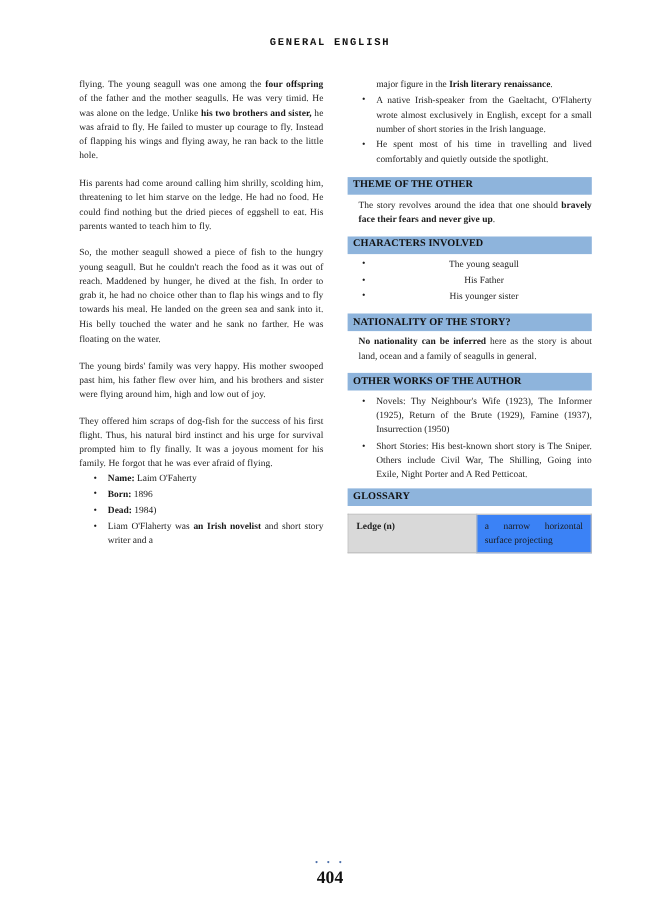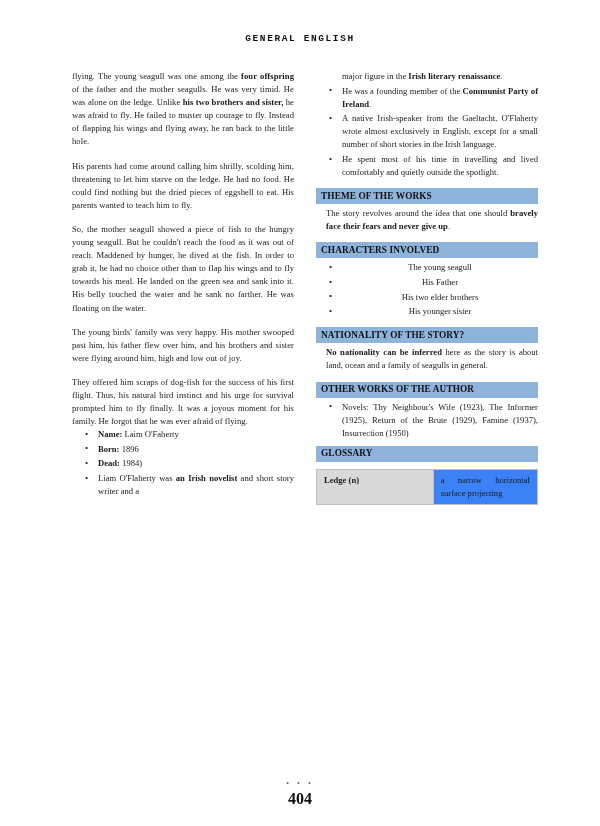--- a/index.html
+++ b/index.html
@@ -171,42 +171,41 @@
           <li><span>Liam O'Flaherty was </span><b>an Irish novelist</b><span> and short story writer and a</span></li>
         </ul>
 
     </div>
 
     <div class="col">
 
       <div class="cont-para"><span>major figure in the </span><b>Irish literary renaissance</b><span>.</span></div>
 
       <ul class="bullets">
-          <li><span>He was a founding member of the </span><b>Communist Party of Ireland</b><span>.</span></li>
           <li><span>A native Irish-speaker from the Gaeltacht, O'Flaherty wrote almost exclusively in English, except for a small number of short stories in the Irish language.</span></li>
           <li><span>He spent most of his time in travelling and lived comfortably and quietly outside the spotlight.</span></li>
         </ul>
 
-      <div class="section-head">THEME OF THE WORKS</div>
+      <div class="section-head">THEME OF THE OTHER</div>
       <div class="para-indent"><span>The story revolves around the idea that one should </span><b>bravely face their fears and never give up</b><span>.</span></div>
 
       <div class="section-head">CHARACTERS INVOLVED</div>
       <ul class="bullets">
           <li class="justify-none">The young seagull</li>
           <li class="justify-none">His Father</li>
-          <li class="justify-none">His two elder brothers</li>
           <li class="justify-none">His younger sister</li>
         </ul>
 
       <div class="section-head">NATIONALITY OF THE STORY?</div>
       <div class="para-indent"><b>No nationality can be inferred</b><span> here as the story is about land, ocean and a family of seagulls in general.</span></div>
 
       <div class="section-head">OTHER WORKS OF THE AUTHOR</div>
       <ul class="bullets">
           <li><span>Novels: Thy Neighbour's Wife (1923), The Informer (1925), Return of the Brute (1929), Famine (1937), Insurrection (1950)</span></li>
+          <li><span>Short Stories: His best-known short story is The Sniper. Others include Civil War, The Shilling, Going into Exile, Night Porter and A Red Petticoat.</span></li>
         </ul>
 
       <div class="section-head tight">GLOSSARY</div>
 
       <table class="glossary">
         <tbody>
             <tr>
               <td class="term">Ledge (n)</td>
               <td class="definition">a narrow horizontal surface projecting</td>
             </tr>

